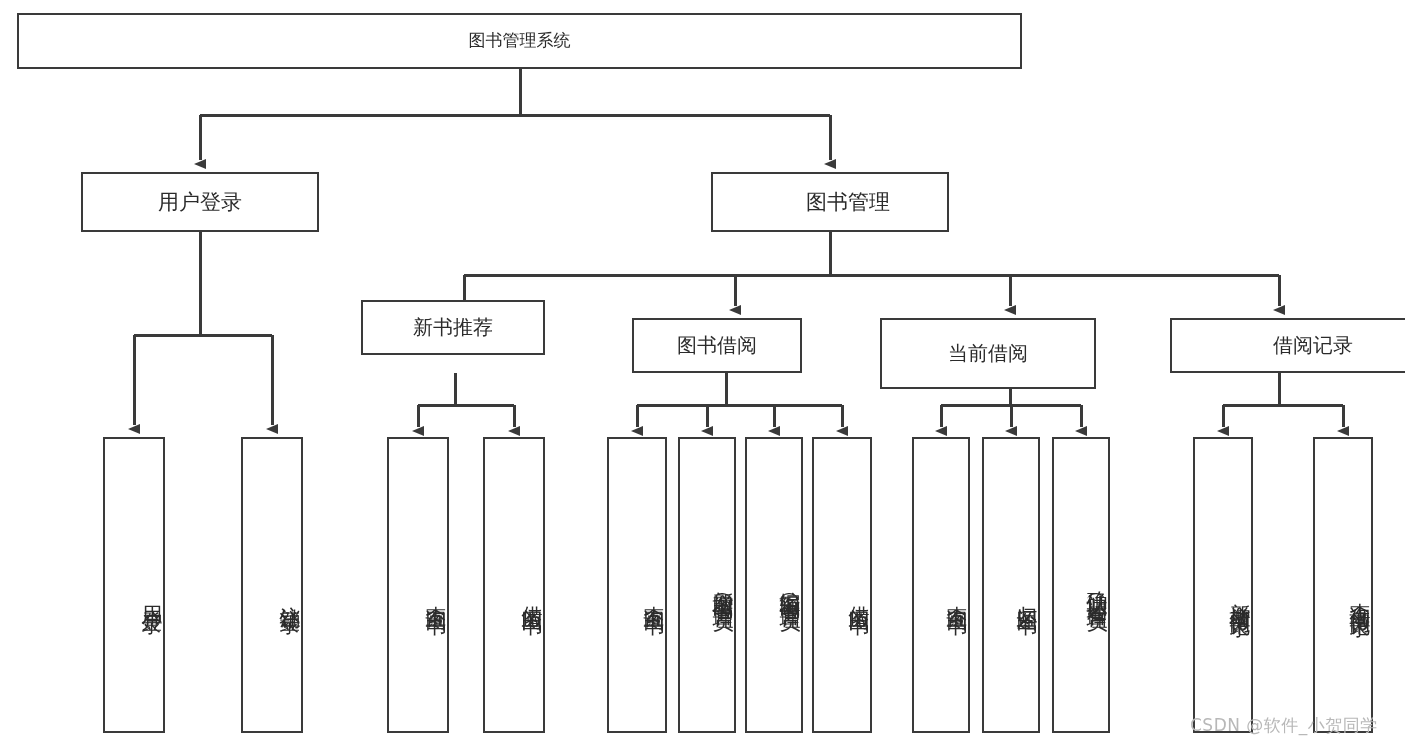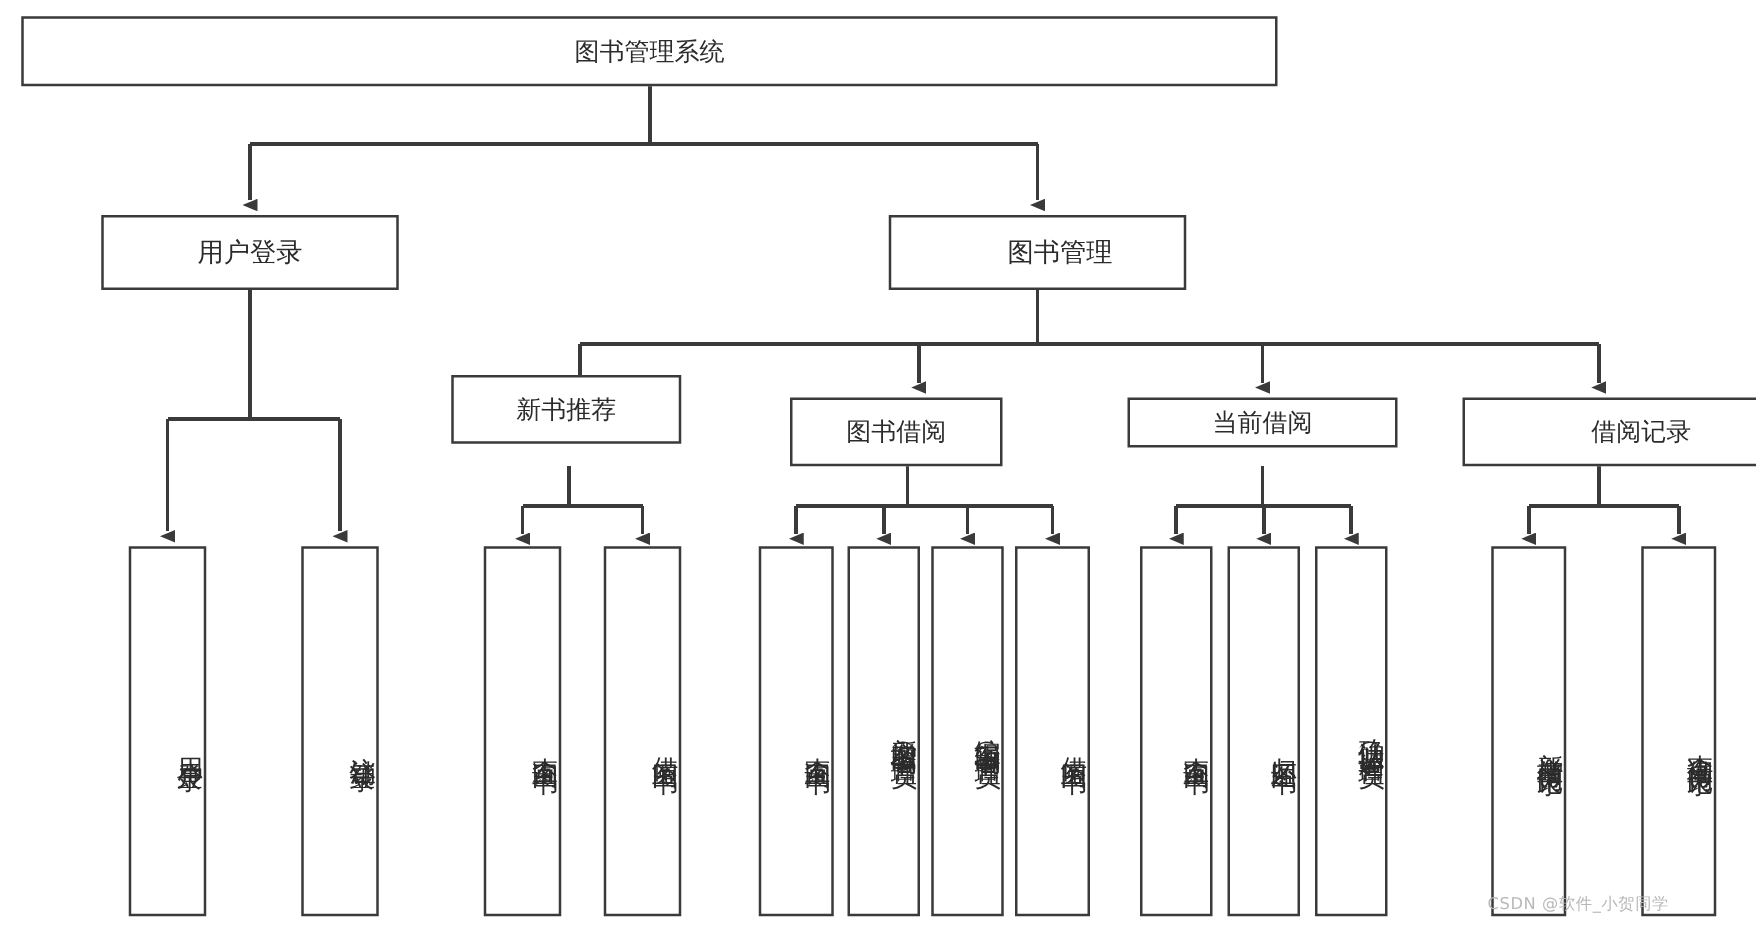--- a/index.html
+++ b/index.html
@@ -30,21 +30,21 @@
     border: 2px solid #3a3a3a;
     background: #ffffff;
     color: #2b2b2b;
     display: flex;
     align-items: center;
     justify-content: center;
     text-align: center;
     line-height: 1.05;
   }
   .node.root {
-    font-size: 20px;
+    font-size: 17px;
   }
   .node.level2 {
     font-size: 21px;
   }
   .node.level3 {
     font-size: 20px;
   }
   .node.leaf {
     writing-mode: vertical-rl;
     text-orientation: upright;
@@ -56,21 +56,21 @@
   }
   .node.leaf.tall {
     padding-top: 14px;
   }
   .leaf-text {
     display: block;
   }
   .watermark {
     position: absolute;
     color: #b8b8b8;
-    font-size: 13px;
+    font-size: 17px;
     white-space: nowrap;
     letter-spacing: 0.5px;
     pointer-events: none;
   }
 </style>
 </head>
 <body>
 
 <div id="canvas">
 
@@ -134,21 +134,21 @@
   <div class="node level2" style="left:711px; top:172px; width:238px; height:60px;padding-left:36px;">
     <span>图书管理</span>
   </div>
 
   <div class="node level3" style="left:361px; top:300px; width:184px; height:55px;">
     <span>新书推荐</span>
   </div>
   <div class="node level3" style="left:632px; top:318px; width:170px; height:55px;">
     <span>图书借阅</span>
   </div>
-  <div class="node level3" style="left:902px; top:318px; width:216px; height:40px;">
+  <div class="node level3" style="left:880px; top:318px; width:216px; height:71px;">
     <span>当前借阅</span>
   </div>
   <div class="node level3" style="left:1170px; top:318px; width:247px; height:55px;padding-left:39px;">
     <span>借阅记录</span>
   </div>
 
   <div class="node leaf" style="left:103px; top:437px; width:62px; height:296px;">
     <span class="leaf-text">用户登录</span>
   </div>
   <div class="node leaf" style="left:241px; top:437px; width:62px; height:296px;">

